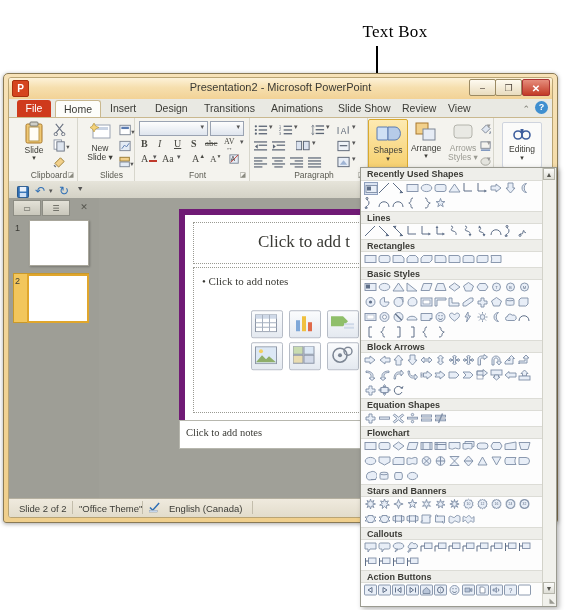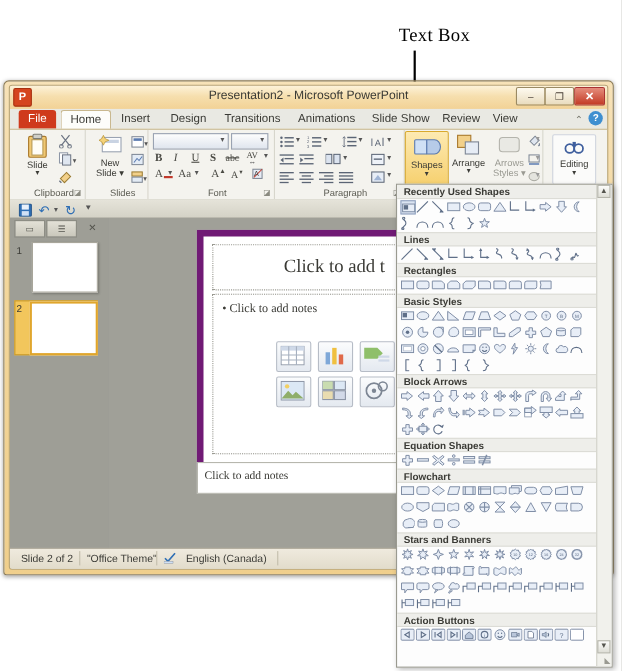--- a/index.html
+++ b/index.html
@@ -973,20 +973,21 @@
             <path d="M2 2h8v8H2z" stroke="#7f8ea6" fill="#e8eef7" stroke-width=".9"></path>
             <path d="M10 2c1.5 0 1.5 2 0 2h-1M2 10c-1.5 0-1.5-2 0-2h1" stroke="#7f8ea6" fill="#e8eef7" stroke-width=".9"></path>
           </svg></span><span class="sh"><svg width="13" height="12" viewBox="0 0 13 12">
             <path d="M1.5 3h9v6h-9z" stroke="#7f8ea6" fill="#e8eef7" stroke-width=".9"></path>
             <path d="M1.5 3c0-1.5 2-1.5 2 0v1M10.5 9c0 1.5-2 1.5-2 0V8" stroke="#7f8ea6" fill="#e8eef7" stroke-width=".9"></path>
           </svg></span><span class="sh"><svg width="13" height="12" viewBox="0 0 13 12">
             <path d="M1 4c2-2.5 4.5 2 6 0s3-2 5-.5v5c-2 2.5-4.5-2-6 0s-3 2-5 .5z" stroke="#7f8ea6" fill="#e8eef7" stroke-width=".9"></path>
           </svg></span><span class="sh"><svg width="13" height="12" viewBox="0 0 13 12">
             <path d="M1 4c1-2.5 2.5 2 4 0s2.5-2 3.5 0 2 1 3.5-.5v5c-1 2.5-2.5-2-4 0s-2.5 2-3.5 0-2-1-3.5.5z" stroke="#7f8ea6" fill="#e8eef7" stroke-width=".9"></path>
           </svg></span></div>
+      <div class="sec-hd">Callouts</div>
       <div class="srow"><span class="sh"><svg width="13" height="12" viewBox="0 0 13 12">
             <path d="M1 2h11v6H6l-2 3V8H1z" stroke="#7f8ea6" fill="#e8eef7" stroke-width=".9"></path>
           </svg></span><span class="sh"><svg width="13" height="12" viewBox="0 0 13 12">
             <path d="M2.5 2h8a1.5 1.5 0 0 1 1.5 1.5v3A1.5 1.5 0 0 1 10.5 8H6l-2 3V8H2.5A1.5 1.5 0 0 1 1 6.5v-3A1.5 1.5 0 0 1 2.5 2z" stroke="#7f8ea6" fill="#e8eef7" stroke-width=".9"></path>
           </svg></span><span class="sh"><svg width="13" height="12" viewBox="0 0 13 12">
             <ellipse cx="6.5" cy="5" rx="5.3" ry="3.2" stroke="#7f8ea6" fill="#e8eef7" stroke-width=".9"></ellipse>
             <path d="M4.5 8l-1.5 3 3-2.5z" stroke="#7f8ea6" fill="#e8eef7" stroke-width=".9"></path>
           </svg></span><span class="sh"><svg width="13" height="12" viewBox="0 0 13 12">
             <path d="M3.5 7.5a1.8 1.8 0 0 1 0-3.5 2.3 2.3 0 0 1 4.3-1.2 1.8 1.8 0 0 1 2.2 4.7z" stroke="#7f8ea6" fill="#e8eef7" stroke-width=".9"></path>
             <circle cx="4" cy="9" r="1" stroke="#7f8ea6" fill="#e8eef7" stroke-width=".9"></circle>

